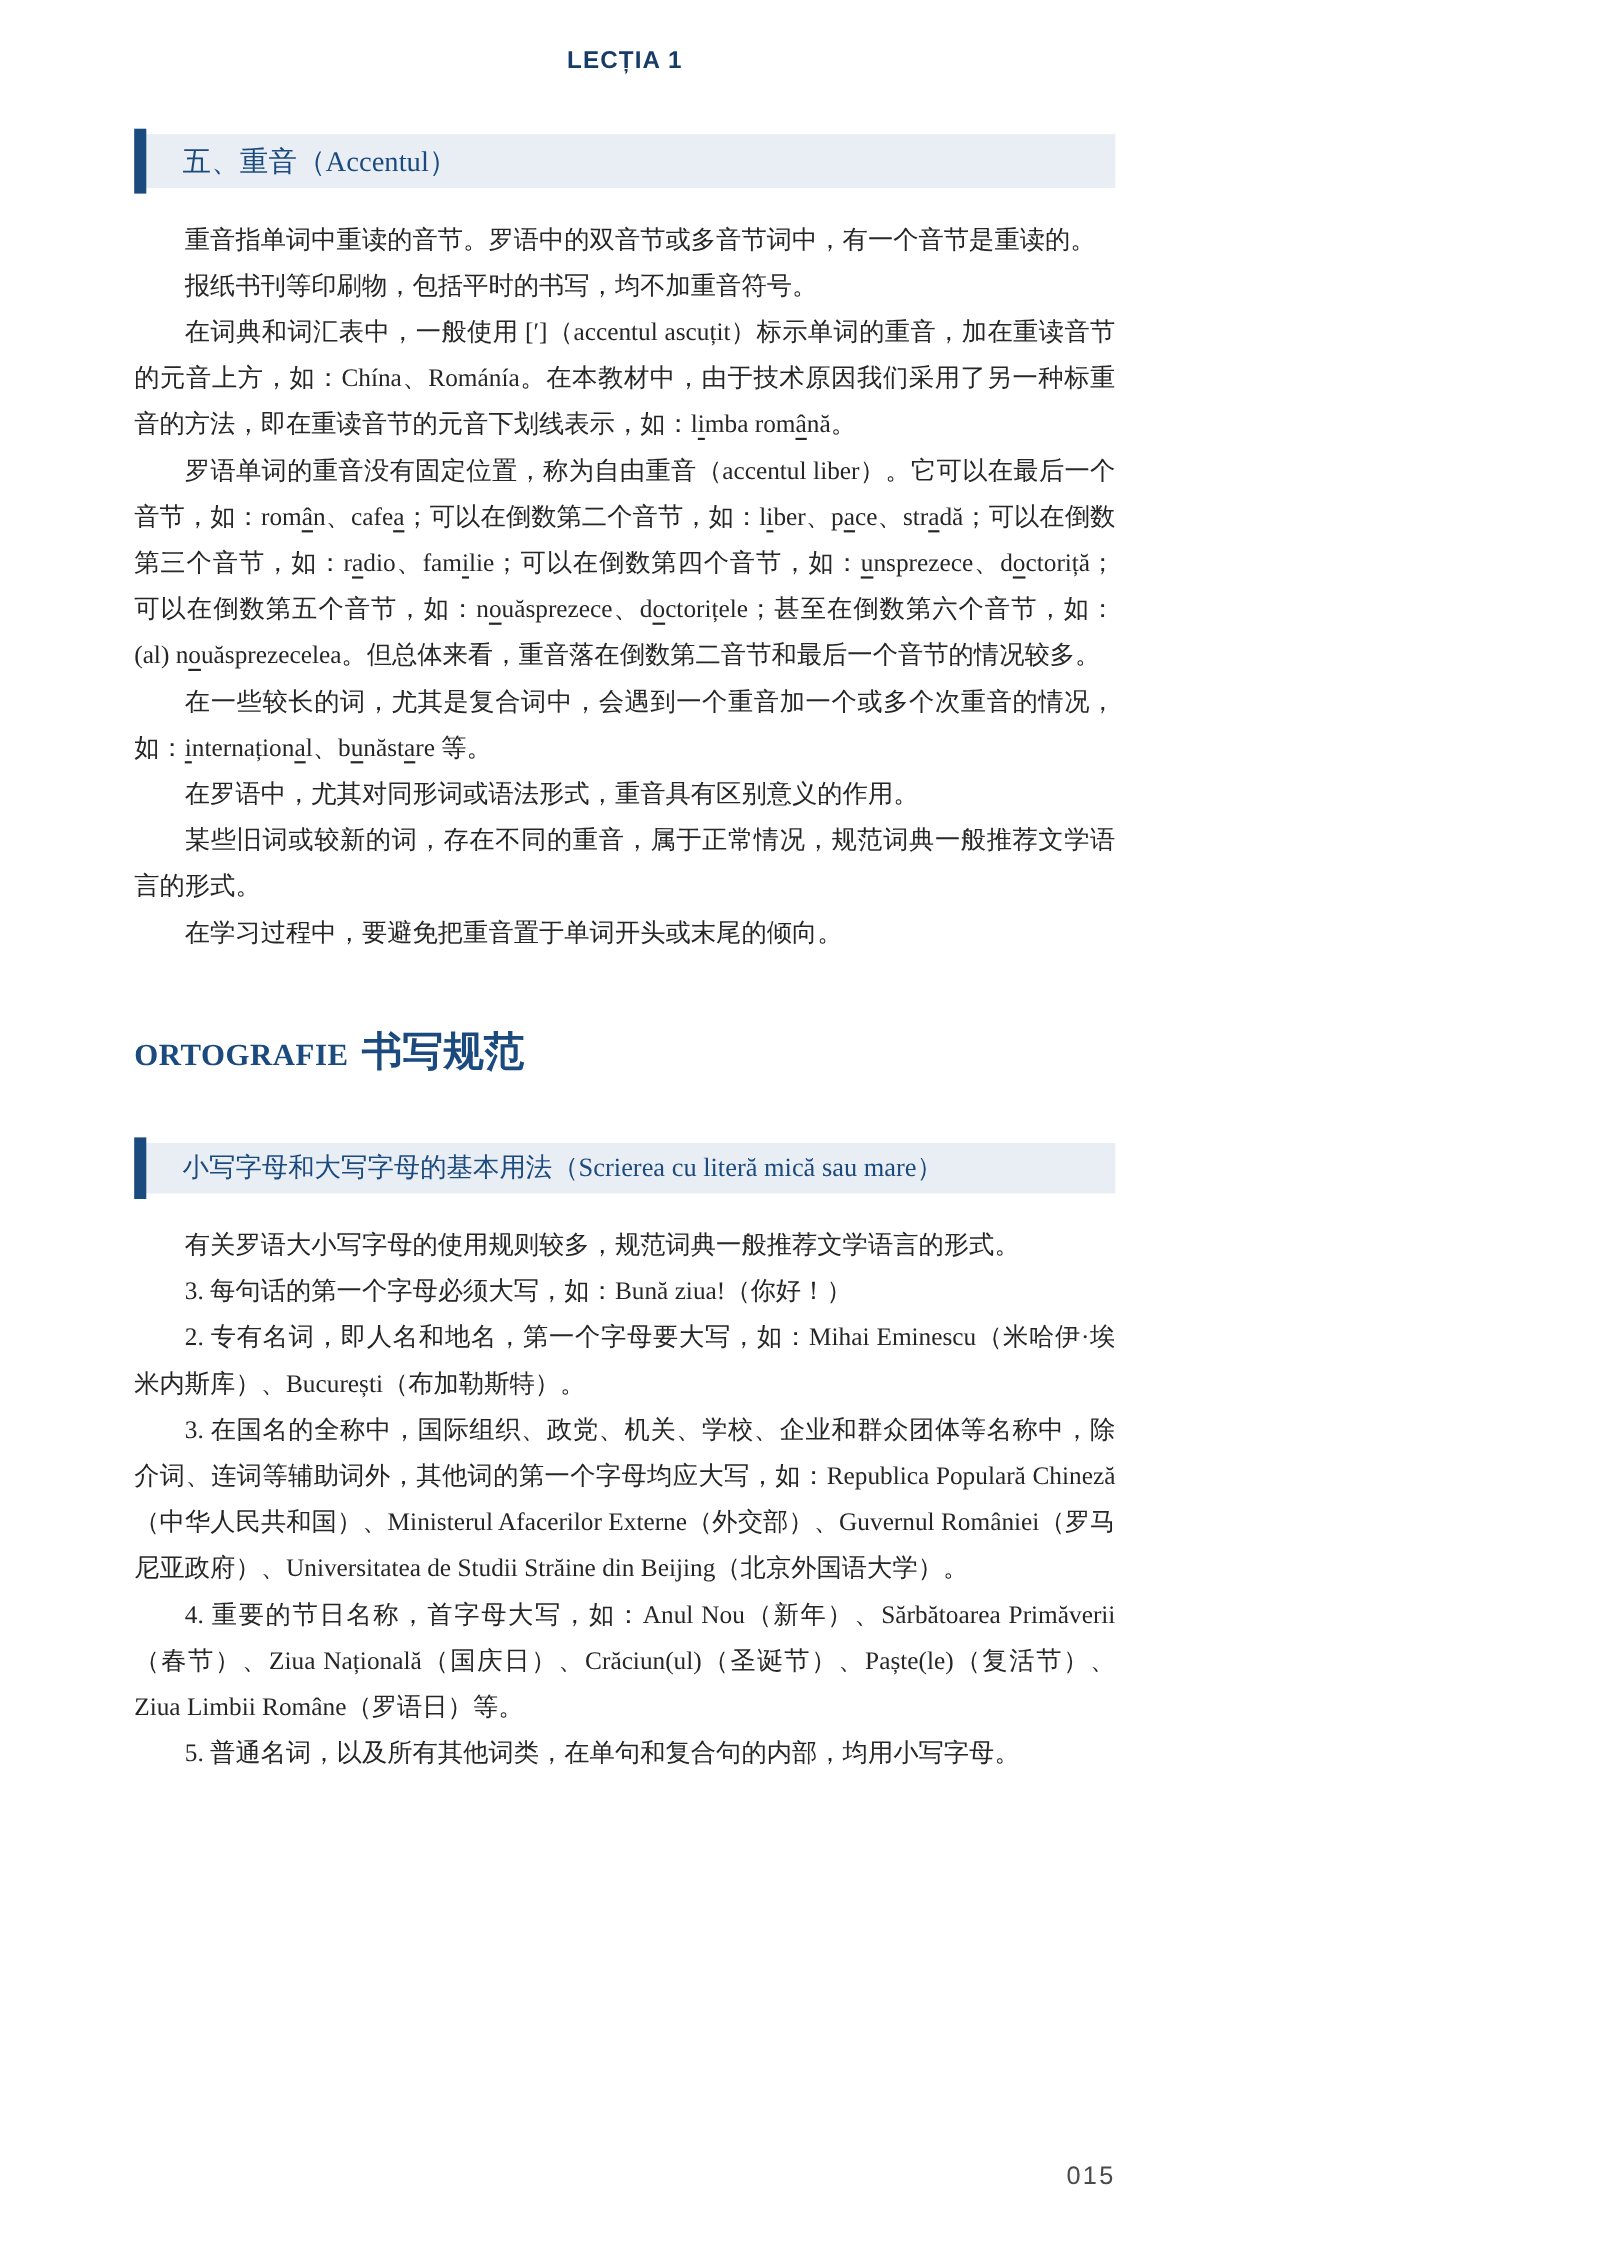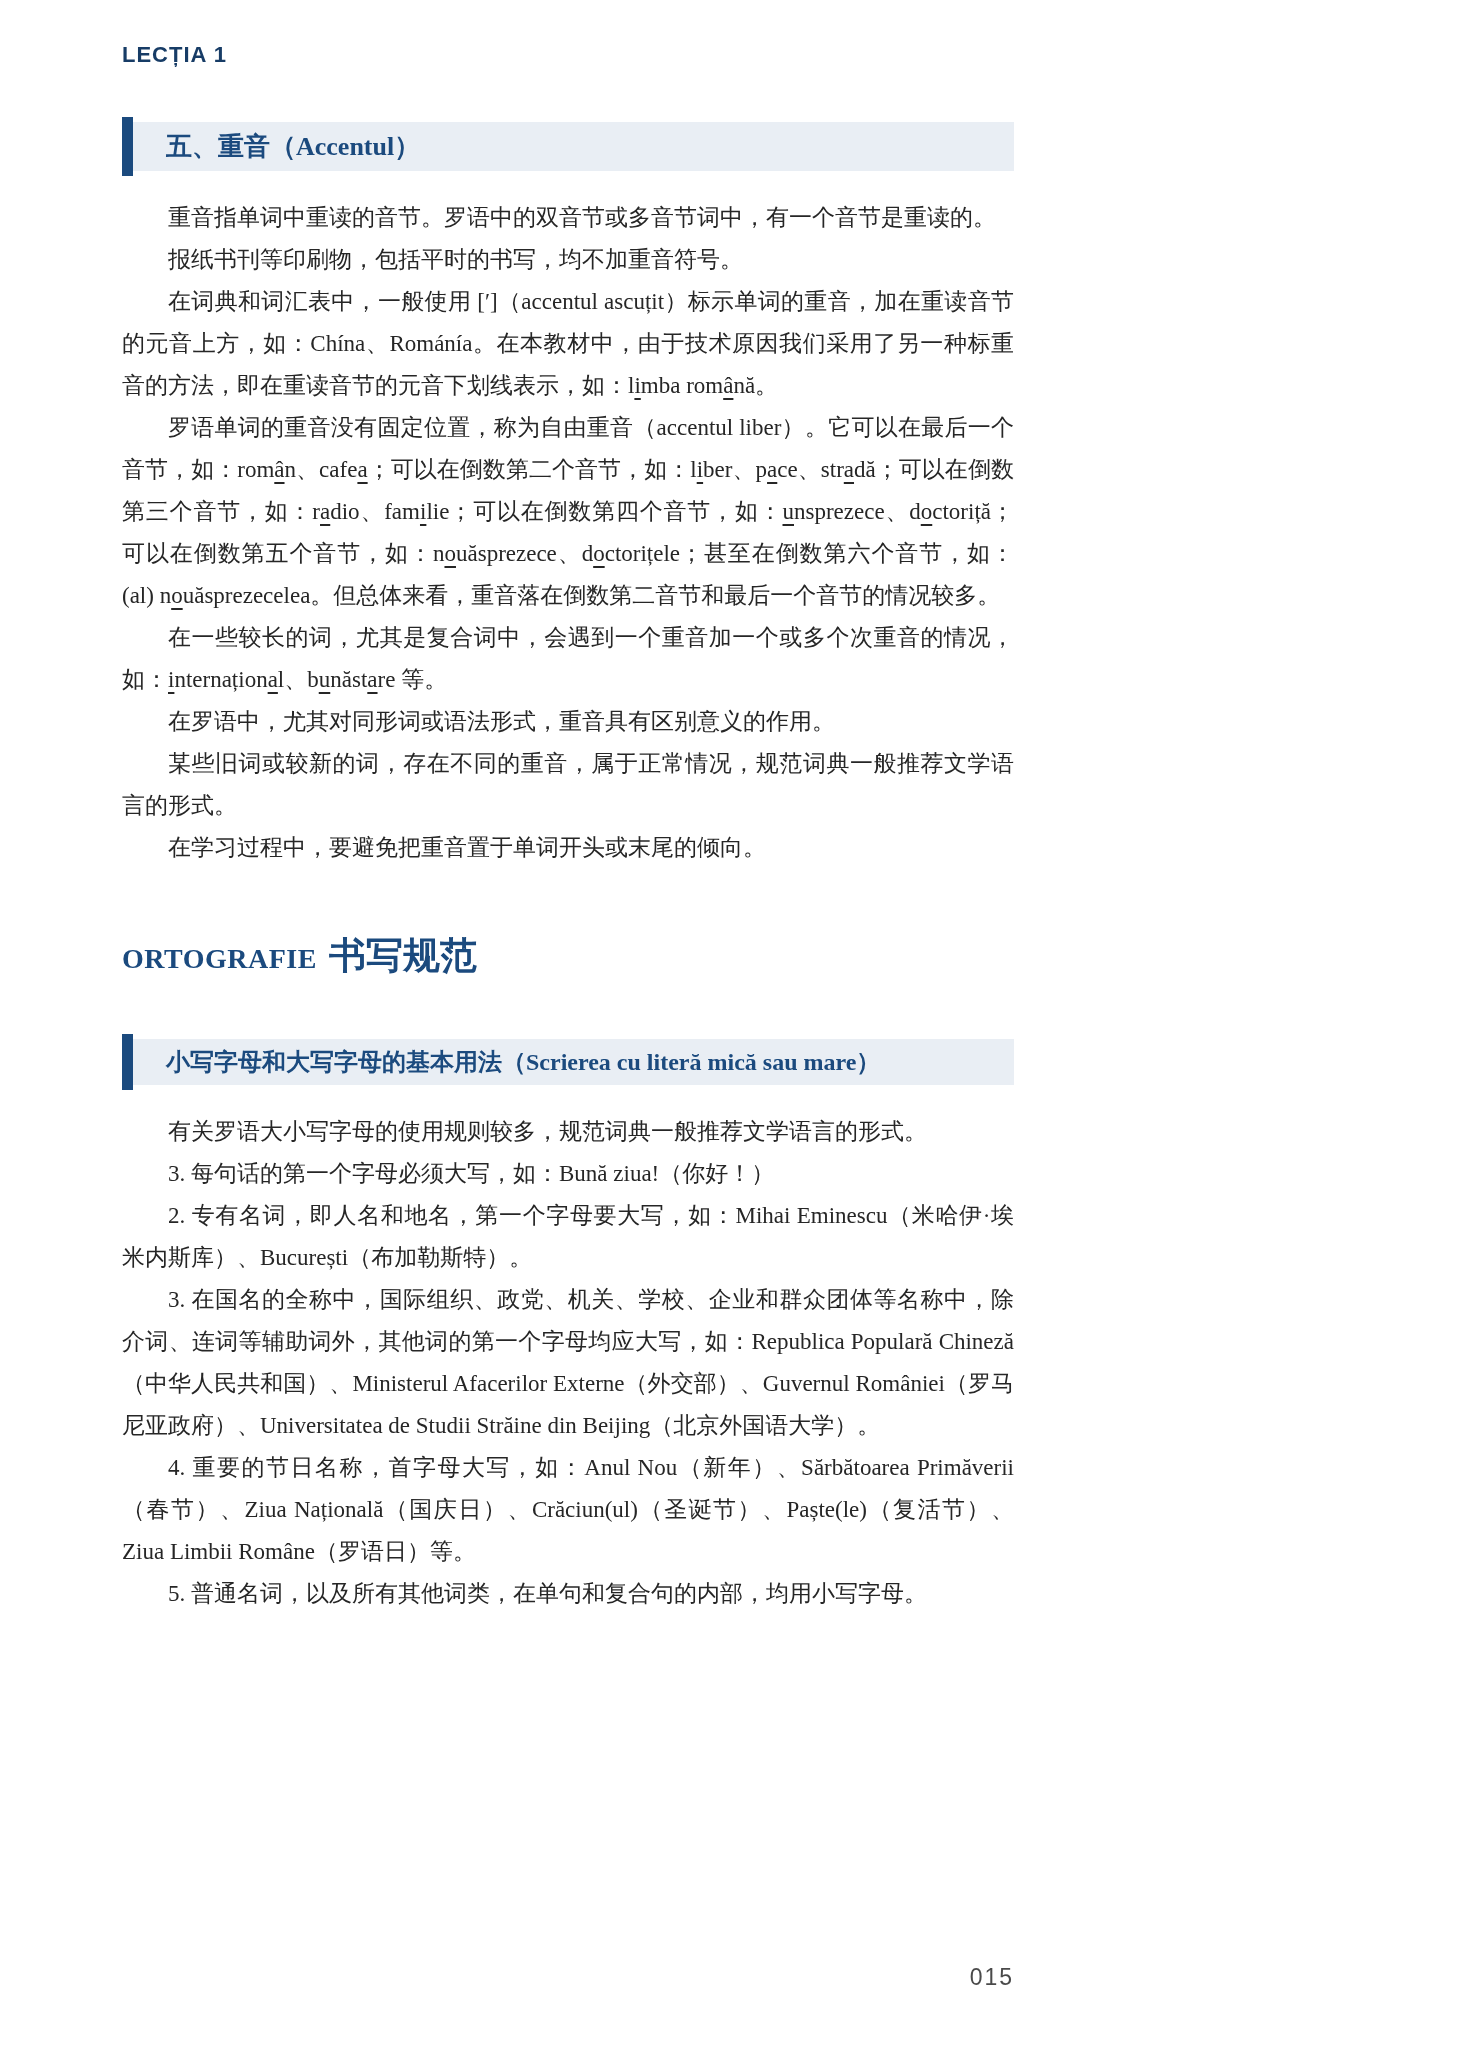--- a/index.html
+++ b/index.html
@@ -11,36 +11,36 @@
   }
   *{box-sizing:border-box;}
   html,body{margin:0;padding:0;background:#d8d8d8;}
   .page{
     width:1462px;height:2054px;background:#ffffff;position:relative;
     font-family:"Liberation Serif","DejaVu Serif",serif;color:var(--text);
     padding:42px 448px 0 122px;margin:0 auto;overflow:hidden;
   }
   
   .running-head{
-    text-align:left;
+    text-align:center;
     font-family:"Liberation Sans","DejaVu Sans",sans-serif;
     font-weight:bold;font-size:22px;letter-spacing:1px;
     color:var(--navy-dark);
   }
   
   .section-header{
     position:relative;margin-top:54px;background:var(--section-bg);
     padding:7px 10px 7px 44px;
   }
   .section-header .accent-bar{
     position:absolute;left:0;top:-5px;width:11px;height:calc(100% + 10px);
     background:var(--navy);
   }
   .section-title{
-    color:var(--navy);font-weight:bold;font-size:26px;line-height:1.35;
+    color:var(--navy);font-weight:normal;font-size:26px;line-height:1.35;
     font-family:"Liberation Serif","DejaVu Serif",serif;
   }
   .section-header.long .section-title{font-size:24px;}
   
   .para-block{margin-top:26px;}
   .para-block p{
     margin:0;text-indent:2em;text-align:justify;
     font-size:23px;line-height:42px;color:var(--text);
   }
   .para-block p u{

